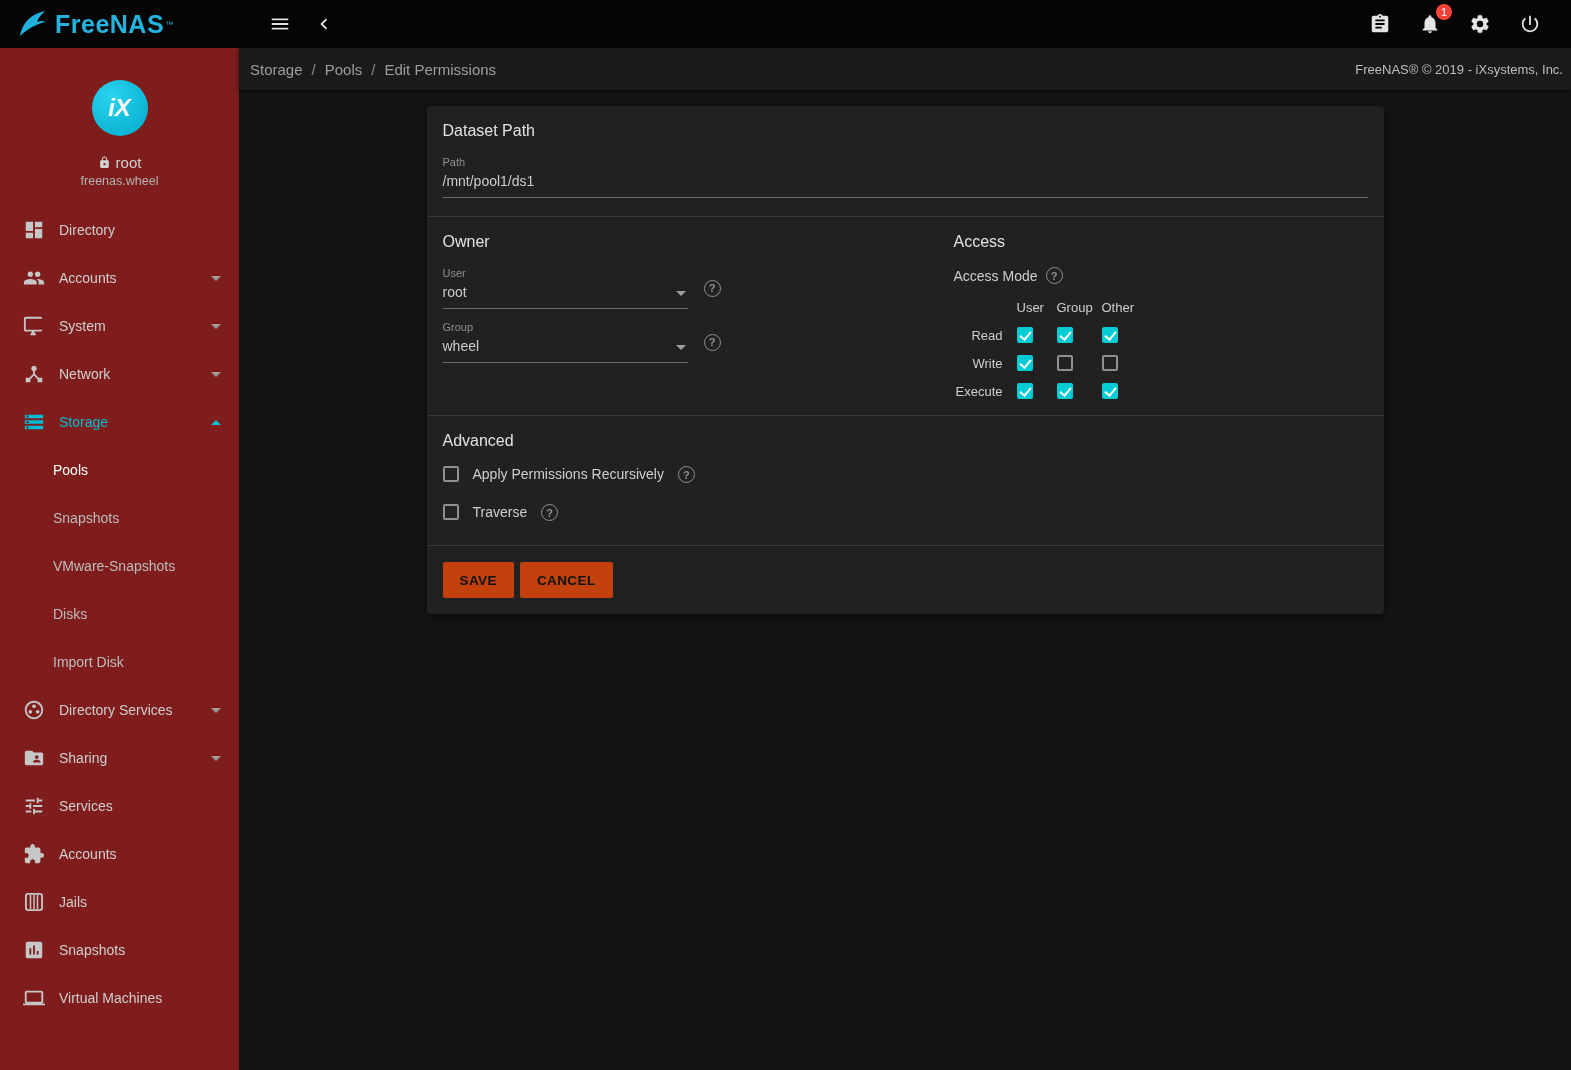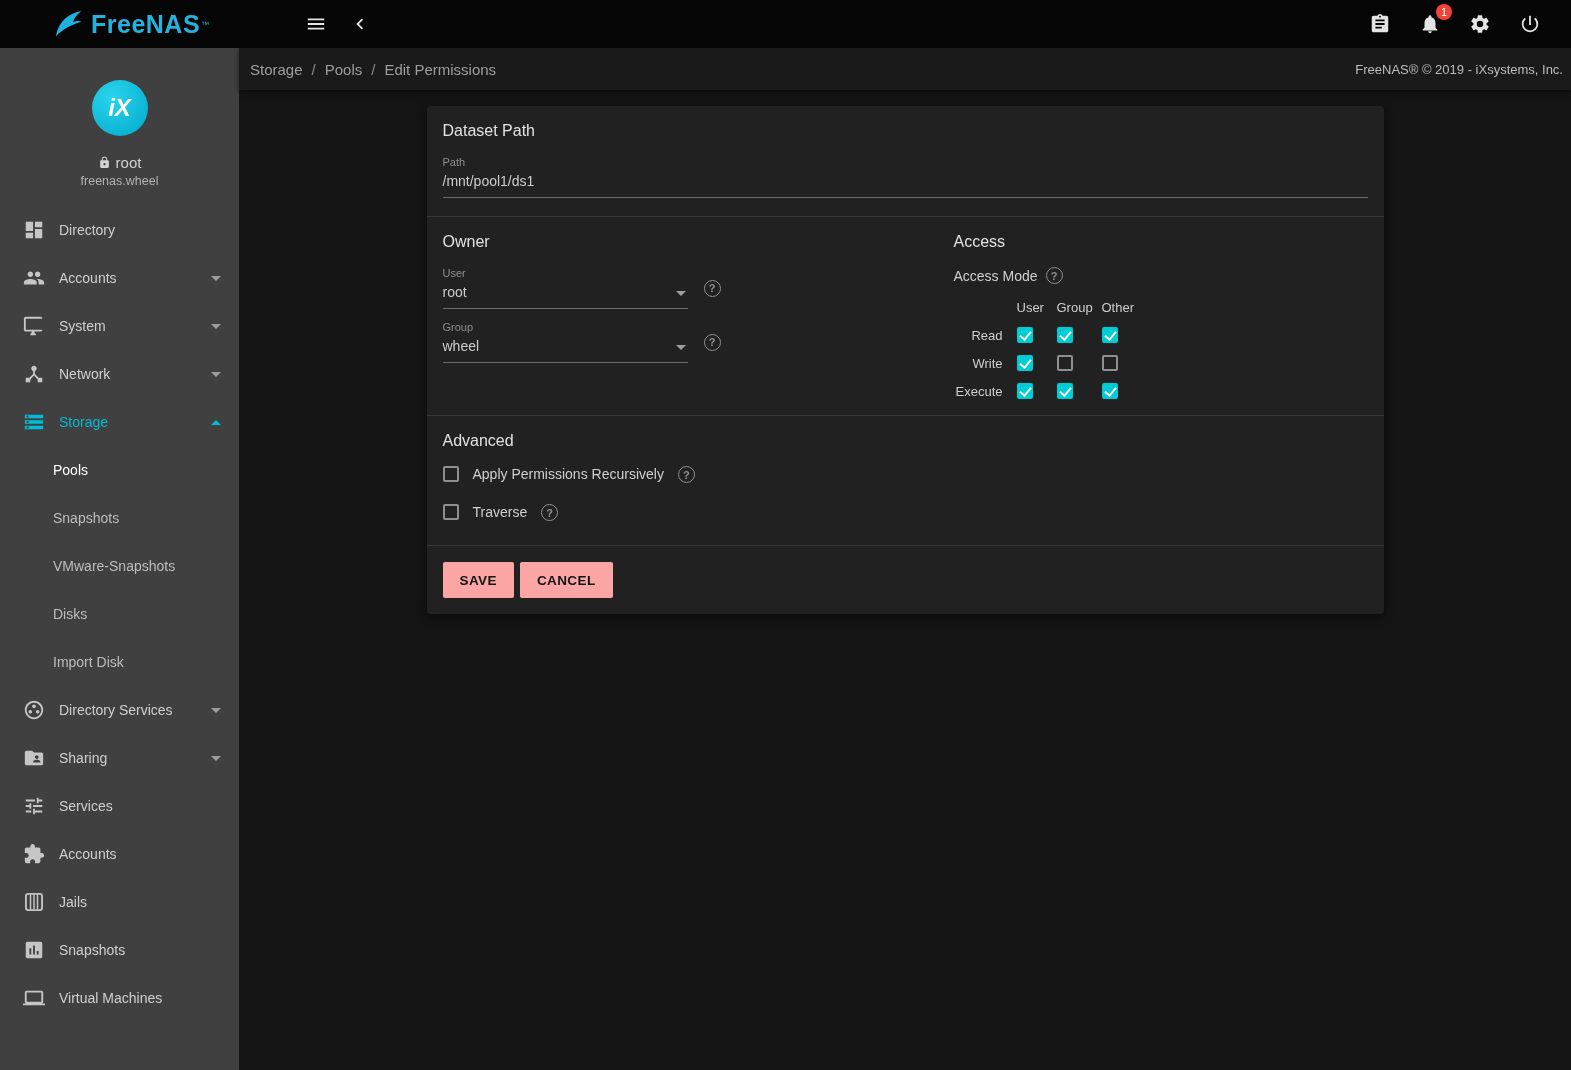--- a/index.html
+++ b/index.html
@@ -9,41 +9,41 @@
     background: #141414;
     color: #cfcfcf;
     position: relative;
   }
 
   
   .topbar {
     position: absolute; top: 0; left: 0; right: 0; height: 48px;
     background: #050505; display: flex; align-items: center; z-index: 20;
   }
-  .logo-area { width: 239px; display: flex; align-items: center; padding-left: 17px; flex: none; margin-left: 36px; }
+  .logo-area { width: 239px; display: flex; align-items: center; padding-left: 17px; flex: none; }
   .logo-mark { width: 30px; height: 30px; margin-right: 8px; }
   .logo-mark svg { width: 30px; height: 30px; fill: #1fb0dc; }
   .logo-text { font-size: 25px; font-weight: 700; color: #24b2de; letter-spacing: 0.5px; }
   .logo-tm { font-size: 8px; color: #24b2de; vertical-align: top; margin-left: 1px; }
   .topbar-btn { background: none; border: none; cursor: pointer; display: inline-flex; align-items: center; justify-content: center; padding: 6px; }
   .topbar-btn svg { width: 22px; height: 22px; fill: #e4e4e4; }
   .menu-btn { margin-left: 24px; }
   .back-btn { margin-left: 10px; }
   .topbar-right { margin-left: auto; display: flex; align-items: center; gap: 16px; padding-right: 24px; }
   .icon-wrap { position: relative; }
   .badge {
     position: absolute; top: -3px; right: -5px; min-width: 16px; height: 16px;
     background: #f44336; color: #fff; border-radius: 50%;
     font-size: 11px; line-height: 16px; text-align: center; padding: 0 2px;
   }
 
   
   .sidebar {
     position: absolute; top: 48px; left: 0; width: 239px; bottom: 0;
-    background: #404040; overflow: hidden;
+    background: #7f1d1d; overflow: hidden;
   }
   .sidebar-header { text-align: center; padding-top: 32px; padding-bottom: 10px; }
   .ix-circle {
     width: 56px; height: 56px; border-radius: 50%; margin: 0 auto;
     background: radial-gradient(circle at 35% 30%, #2ad4ee, #00a9c9);
     display: flex; align-items: center; justify-content: center;
   }
   .ix-text { color: #fff; font-size: 24px; font-weight: 700; font-style: italic; }
   .user-line { margin-top: 18px; display: flex; align-items: center; justify-content: center; gap: 5px; color: #d2d2d2; font-size: 15px; }
   .user-line svg { width: 13px; height: 13px; fill: #d2d2d2; }
@@ -120,21 +120,21 @@
     content: ""; position: absolute; left: 3px; top: 0px; width: 5px; height: 9px;
     border: solid #fff; border-width: 0 2px 2px 0; transform: rotate(40deg);
   }
 
   .adv-row { display: flex; align-items: flex-start; gap: 14px; margin-bottom: 21px; }
   .adv-row:last-child { margin-bottom: 6px; }
   .adv-label { font-size: 14px; color: #cfcfcf; }
 
   .actions { display: flex; gap: 6px; padding: 16px; }
   .btn {
-    background: #fca5a5; color: #101314; border: none; border-radius: 2px;
+    background: #c2410c; color: #101314; border: none; border-radius: 2px;
     height: 36px; padding: 0 17px; font-size: 13.5px; font-weight: 600;
     letter-spacing: 0.4px; cursor: pointer; font-family: "Liberation Sans", sans-serif;
   }
 </style>
 </head>
 <body>
 
 <div class="topbar">
   <div class="logo-area">
     <span class="logo-mark">

